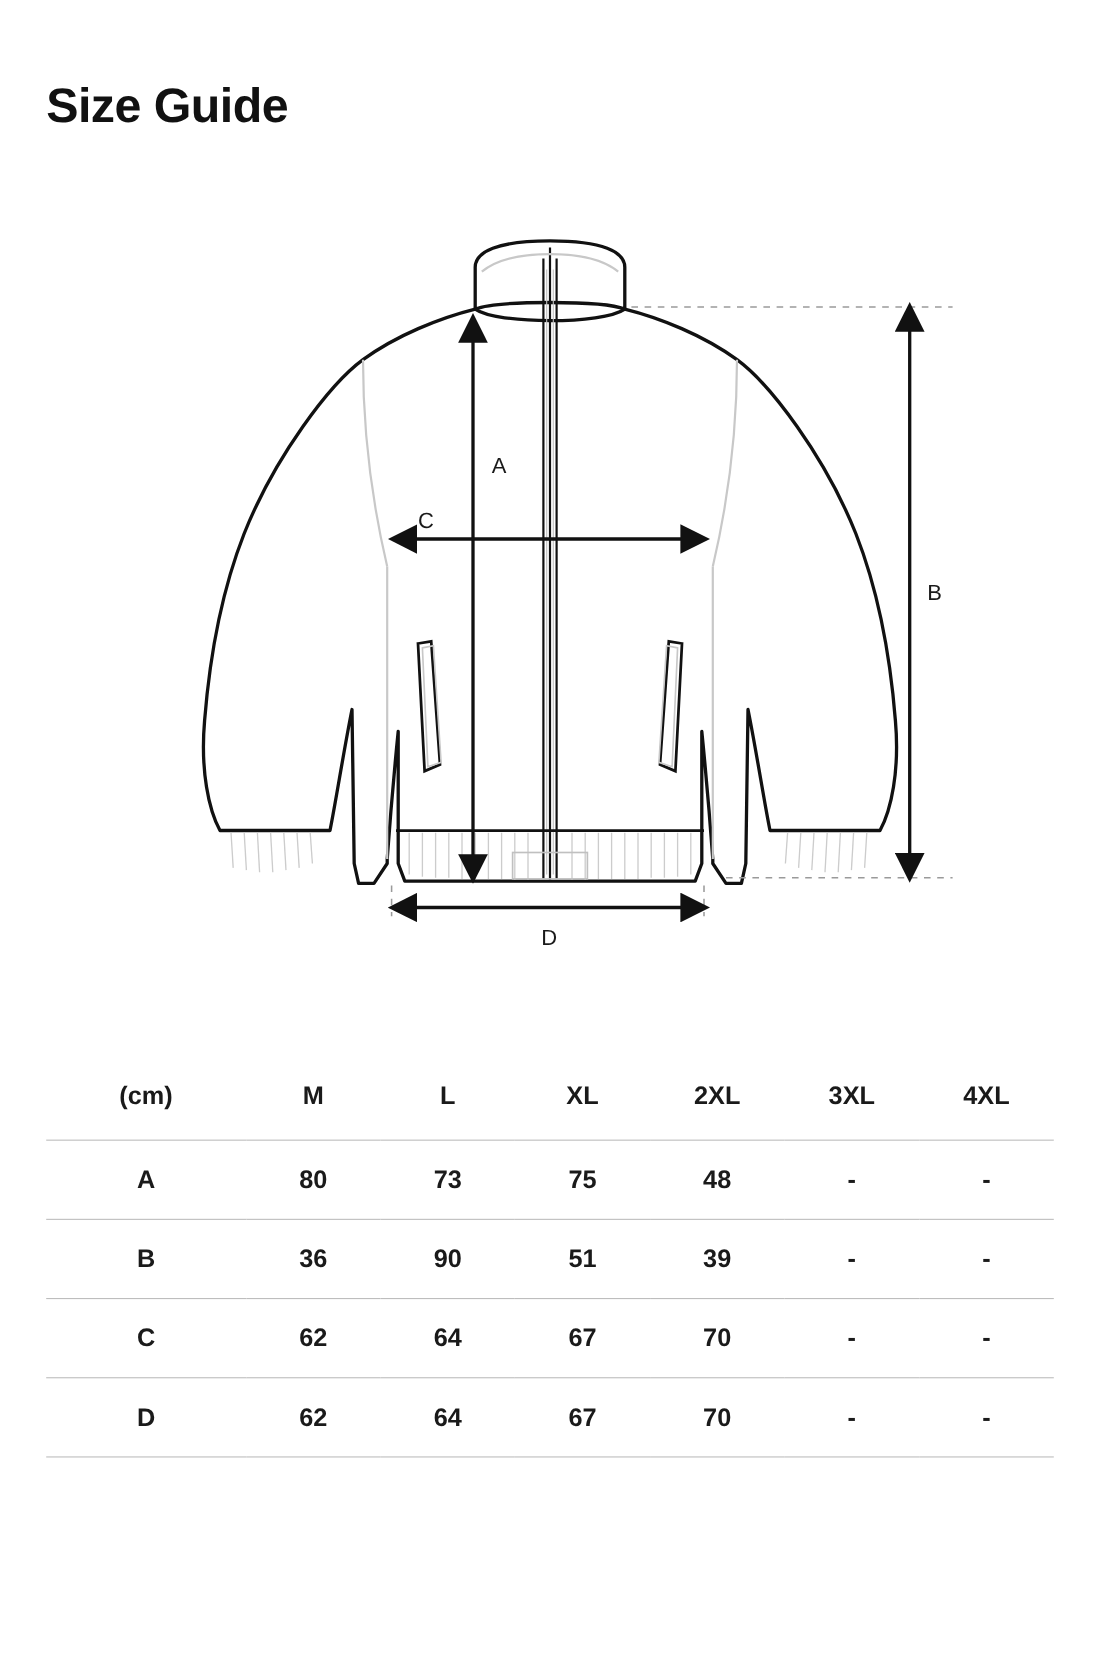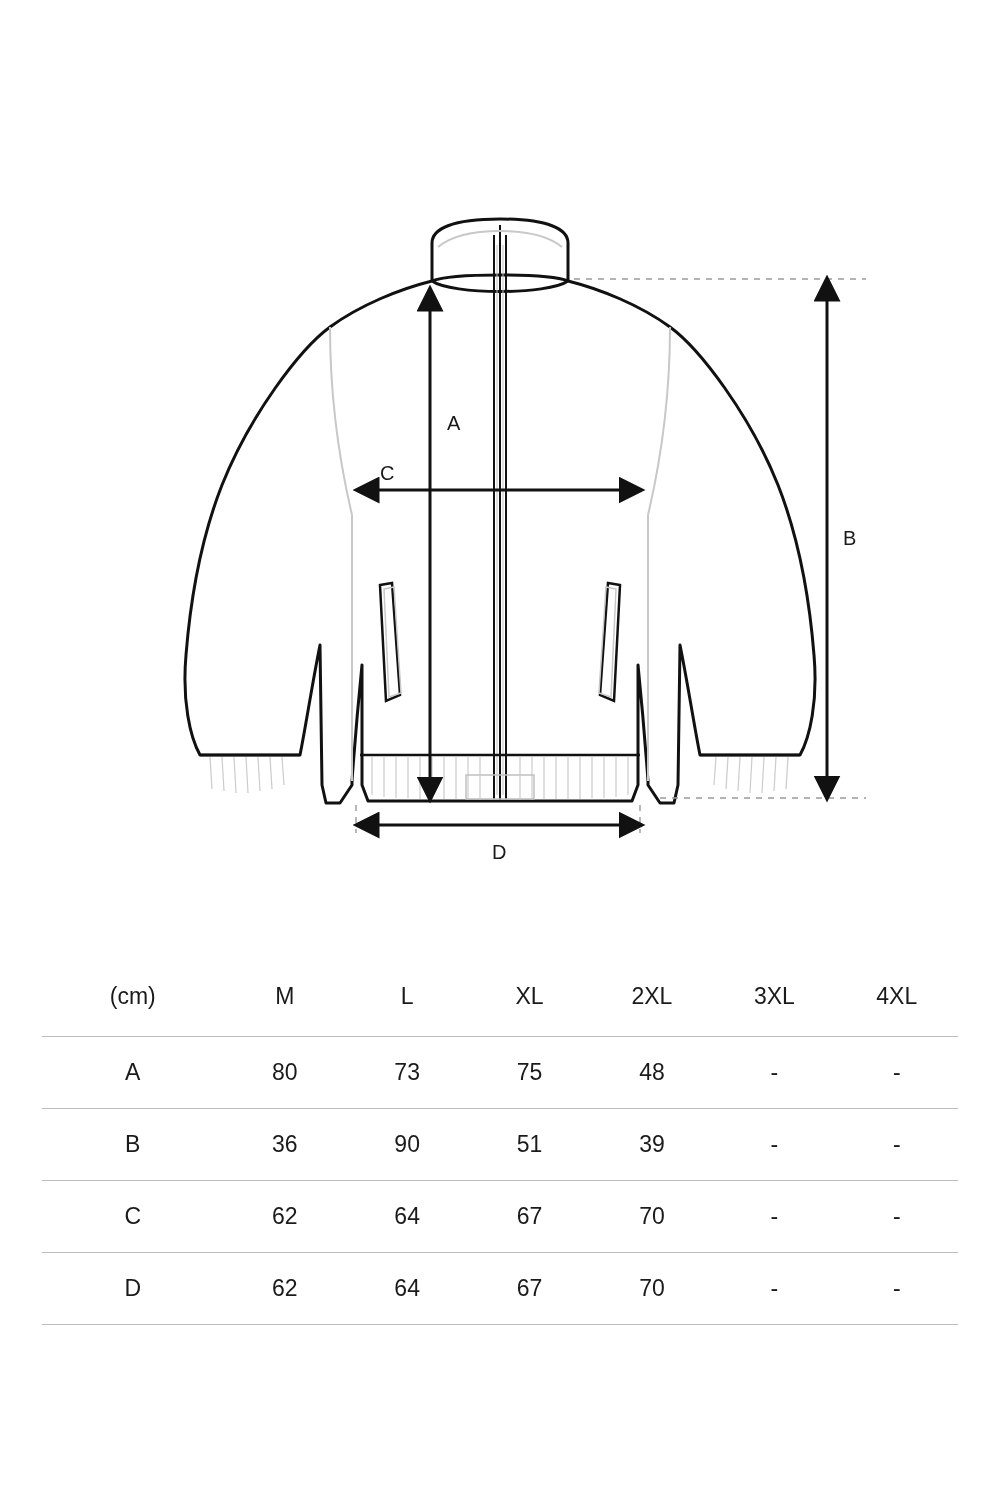--- a/index.html
+++ b/index.html
@@ -44,21 +44,21 @@
     left: 42px;
     top: 975px;
     width: 916px;
     border-collapse: collapse;
     font-size: 23px;
     color: #1a1a1a;
   }
   .size-table th,
   .size-table td {
     text-align: center;
-    font-weight: 400;
+    font-weight: 700;
     padding: 22px 0;
     border: none;
   }
   .size-table thead th {
     padding-bottom: 26px;
     padding-top: 8px;
   }
   .size-table tbody tr {
     border-top: 1px solid #bdbdbd;
   }
@@ -68,20 +68,21 @@
   .col-label { width: 175px; }
   .col-size { width: 118px; }
   .dim-label { font-size: 23px; }
   .unit-cell { font-size: 23px; }
 </style>
 </head>
 <body>
 
 <div class="page">
 
+  <div class="page-title">Size Guide</div>
 
   <div class="diagram">
     <svg width="1000" height="700" viewBox="0 0 1000 700" xmlns="http://www.w3.org/2000/svg">
 
       <g fill="#ffffff" stroke="#111111" stroke-width="3" stroke-linejoin="round" stroke-linecap="round">
 
         <path d="M432 58 C432 44 452 34 500 34 C548 34 568 44 568 58 L568 96 C548 88 452 88 432 96 Z"></path>
 
         <path d="M432 96
                  C400 104 360 120 330 142

